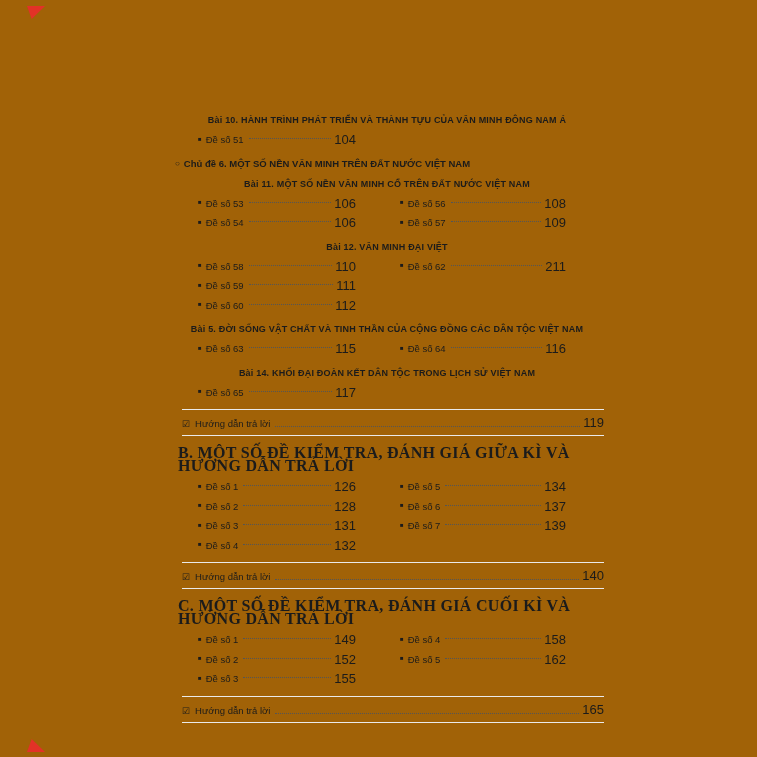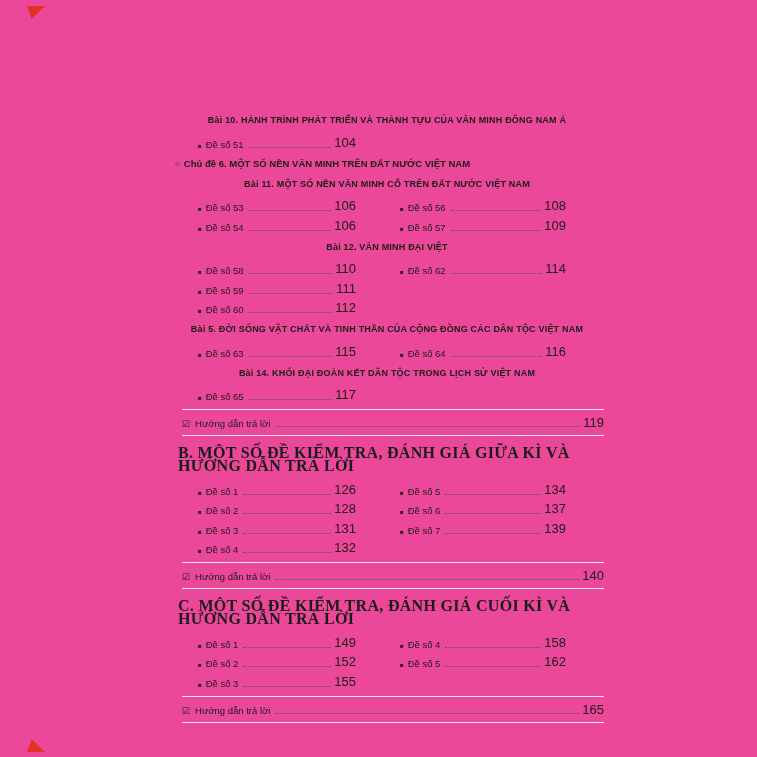--- a/index.html
+++ b/index.html
@@ -4,21 +4,21 @@
 <style>
   * { margin: 0; padding: 0; box-sizing: border-box; }
   html, body { width: 757px; height: 757px; }
   body {
     background: #ffffff;
     font-family: "Liberation Sans", sans-serif;
     color: #1b1b1b;
     position: relative;
     overflow: hidden;
   }
-  .page { position: absolute; inset: 0; background: #ec4899; }
+  .page { position: absolute; inset: 0; background: #a16207; }
 
   .corner { position: absolute; width: 18px; height: 13px; background: #e23227; }
   .corner.top    { left: 27px; top: 6px;    clip-path: polygon(0 0, 100% 0, 26% 100%); }
   .corner.bottom { left: 27px; bottom: 5px; clip-path: polygon(26% 0, 0 100%, 100% 100%); }
 
   .toc { position: absolute; left: 170px; top: 106px; width: 434px; }
 
   .heading {
     text-align: center;
     font-weight: bold;
@@ -47,21 +47,21 @@
     letter-spacing: .3px;
   }
 
   .entries-row { display: flex; padding-left: 28px; }
   .col { display: flex; flex-direction: column; }
   .col.left  { width: 158px; margin-right: 44px; }
   .col.right { width: 166px; }
 
   .entry {
     display: flex;
-    align-items: flex-end;
+    align-items: center;
     height: 19.5px;
     font-size: 9.5px;
     white-space: nowrap;
   }
   .bullet { font-size: 6px; margin-right: 4px; position: relative; top: -1px; }
   .dots {
     flex: 1;
     min-width: 18px;
     border-bottom: 1.2px dotted #555;
     margin: 0 3px 2px 5px;
@@ -153,21 +153,21 @@
             <span class="label">Đề số 60</span>
             <span class="dots"></span>
             <span class="pagenum">112</span>
           </div>
         </div>
         <div class="col right">
           <div class="entry">
             <span class="bullet">■</span>
             <span class="label">Đề số 62</span>
             <span class="dots"></span>
-            <span class="pagenum">114</span>
+            <span class="pagenum">211</span>
           </div>
         </div>
       </div>
       <div class="heading">Bài 5. ĐỜI SỐNG VẬT CHẤT VÀ TINH THẦN CỦA CỘNG ĐỒNG CÁC DÂN TỘC VIỆT NAM</div>
       <div class="entries-row">
         <div class="col left">
           <div class="entry">
             <span class="bullet">■</span>
             <span class="label">Đề số 63</span>
             <span class="dots"></span>

